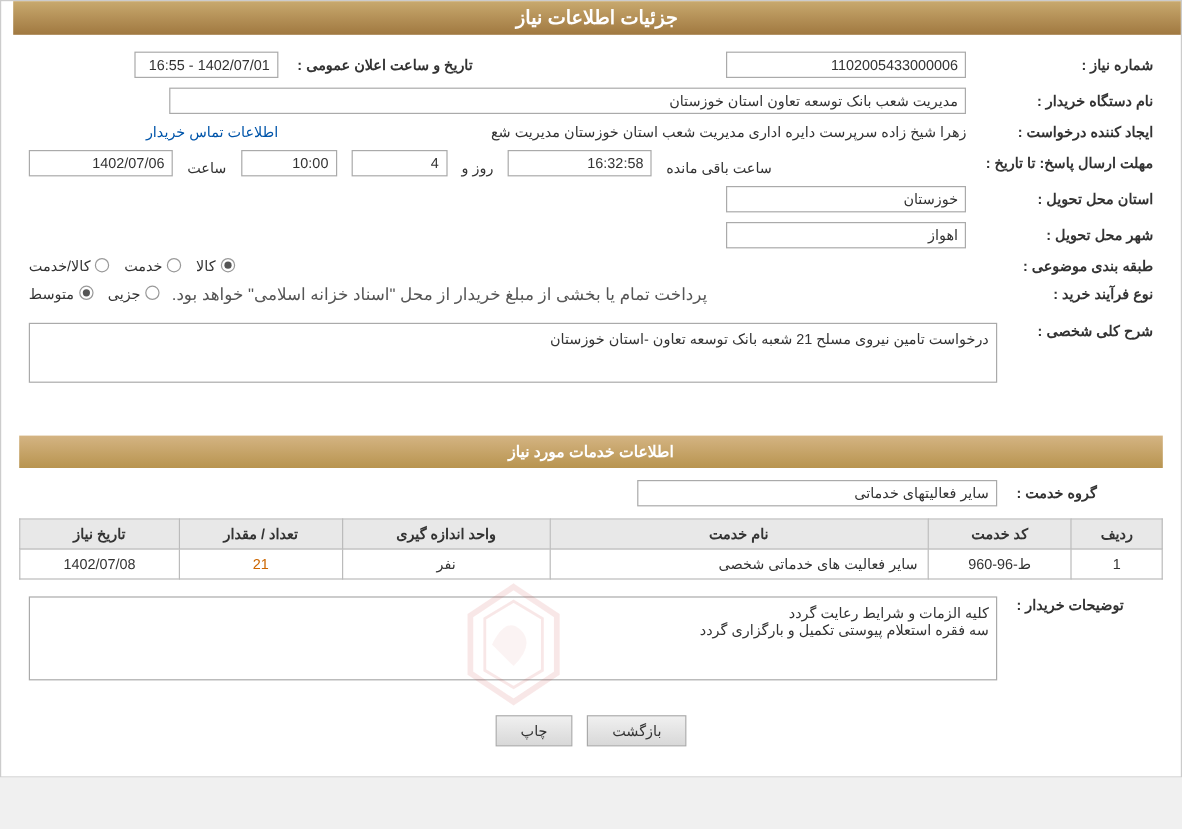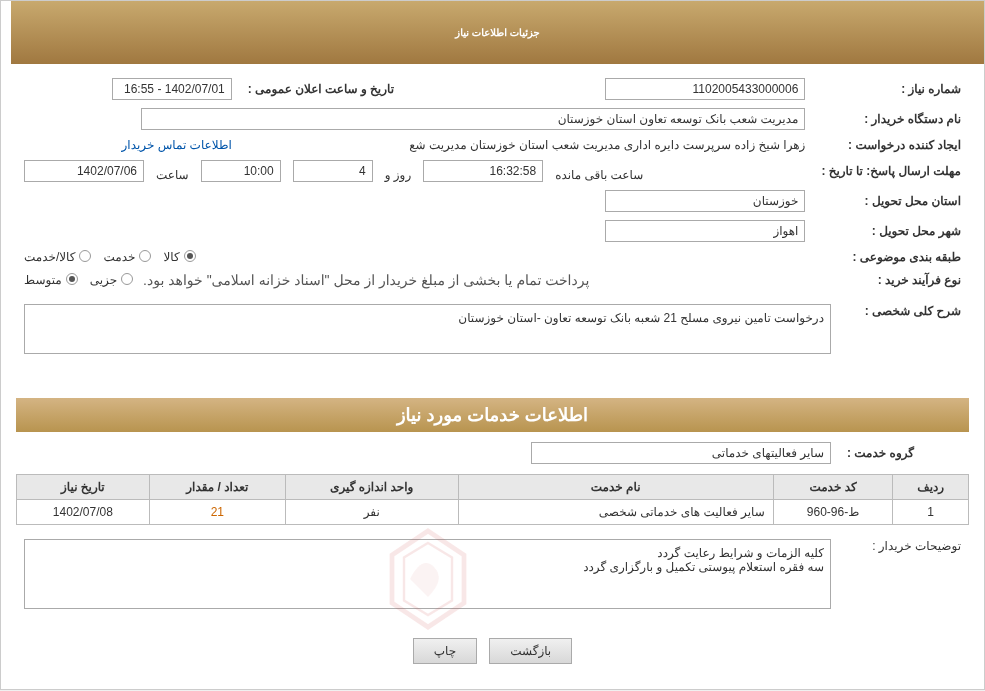--- a/index.html
+++ b/index.html
@@ -13,35 +13,35 @@
     .page-wrapper {
       max-width: 985px;
       margin: 0 auto;
       background: #fff;
       border: 1px solid #ccc;
     }
     .header-bar {
       background: linear-gradient(to bottom, #c8a96e, #a07840);
       color: #fff;
       text-align: center;
-      padding: 26px 0;
-      font-size: 10px;
+      padding: 4px 0;
+      font-size: 16px;
       font-weight: bold;
       margin-left: 10px;
     }
     .content {
       padding: 10px 15px;
     }
     .section-title {
       background: linear-gradient(to bottom, #d4b483, #b8944f);
       color: #fff;
       text-align: center;
       padding: 6px;
       font-weight: bold;
-      font-size: 18px;
+      font-size: 13px;
       margin: 10px 0 6px 0;
     }
     .info-table {
       width: 100%;
       border-collapse: collapse;
     }
     .info-table td {
       padding: 4px 8px;
       vertical-align: middle;
     }
@@ -337,21 +337,21 @@
       <td>نفر</td>
       <td class="orange-text">21</td>
       <td>1402/07/08</td>
     </tr>
         </tbody>
     </table>
 
     <table class="info-table" style="margin-top:10px;">
       <tbody>
           <tr>
-        <td style="width:130px; font-weight:normal; text-align:right; padding: 4px 8px; vertical-align:top;">
+        <td style="width:130px; font-weight:bold; text-align:left; padding: 4px 8px; vertical-align:top;">
           <span>توضیحات خریدار :</span>
         </td>
         <td>
           <div class="description-area">
 
             <svg class="logo-watermark" viewBox="0 0 100 100" xmlns="http://www.w3.org/2000/svg">
               <path d="M50,10 L80,30 L80,70 L50,90 L20,70 L20,30 Z" fill="none" stroke="#cc4444" stroke-width="4"></path>
               <path d="M50,20 L70,32 L70,68 L50,80 L30,68 L30,32 Z" fill="none" stroke="#cc4444" stroke-width="2"></path>
               <path d="M35,50 Q45,30 55,40 Q65,50 50,65 Q35,50 35,50Z" fill="#cc4444" opacity="0.5"></path>
             </svg>

